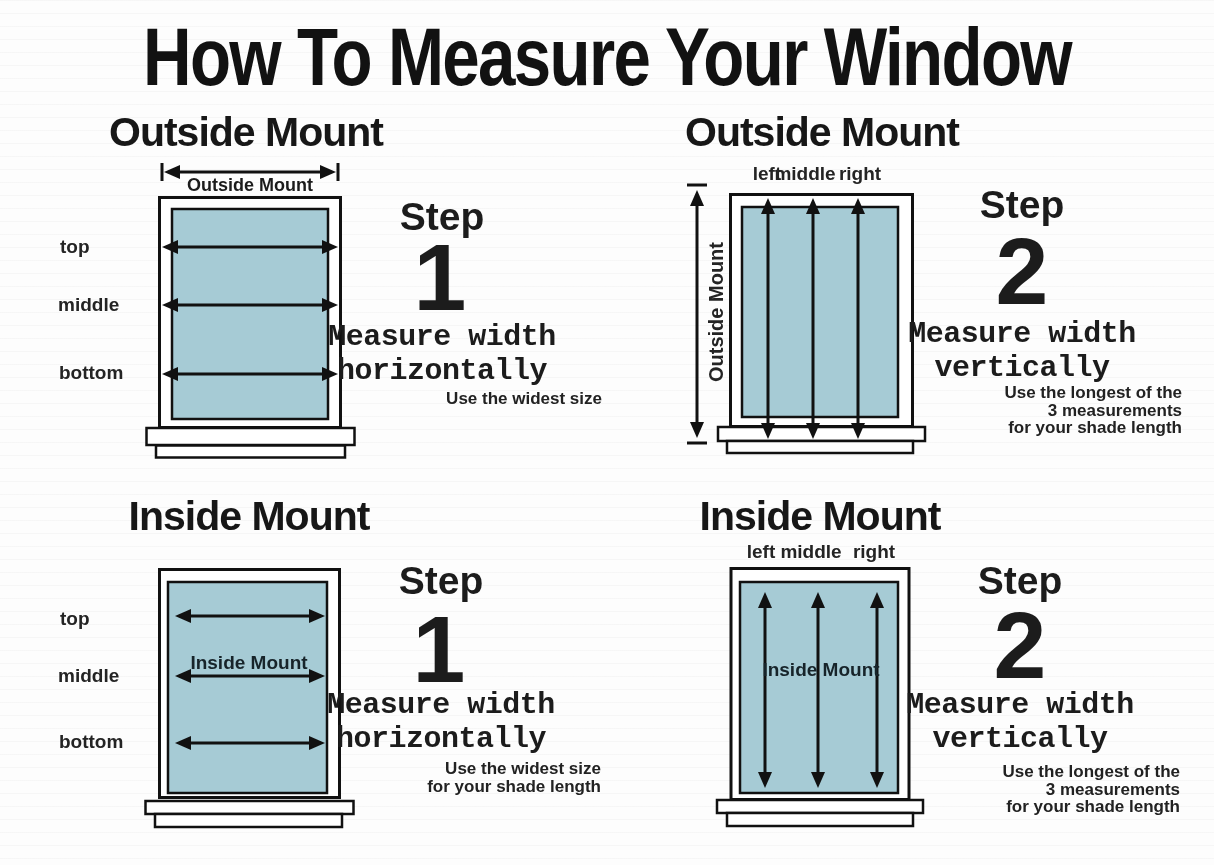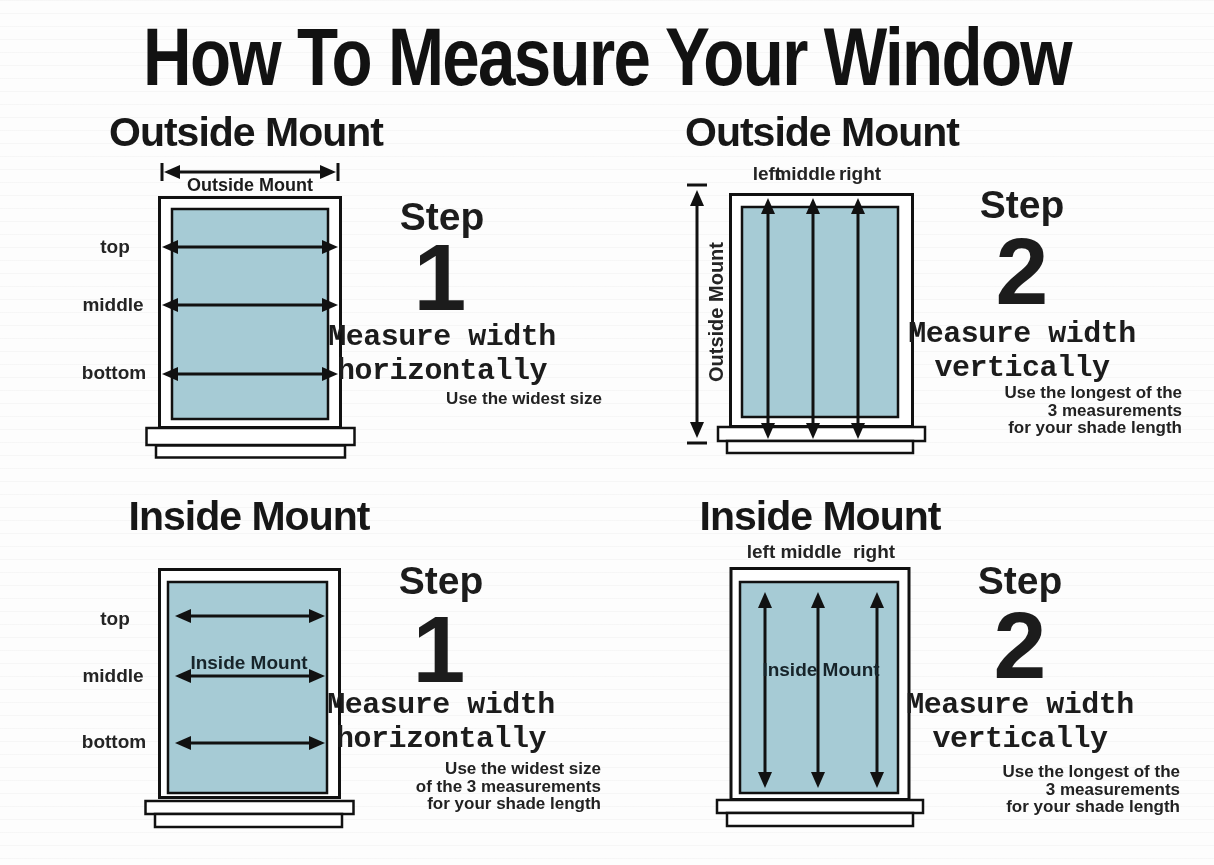--- a/index.html
+++ b/index.html
@@ -17,21 +17,21 @@
   .title{
     left:0;top:16px;width:1214px;text-align:center;
     font-size:82px;font-weight:700;letter-spacing:-2px;line-height:1.0;
     transform:scaleX(0.82);transform-origin:50% 50%;color:#121212;white-space:nowrap;
   }
   .quad-heading{
     font-size:41px;font-weight:700;line-height:44px;color:#171717;
     width:340px;text-align:center;white-space:nowrap;letter-spacing:-1px;
   }
   .measure-label{font-size:18px;font-weight:700;width:200px;text-align:center;line-height:20px;}
-  .row-label{font-size:19px;font-weight:700;width:110px;text-align:center;line-height:22px;color:#242424;}
+  .row-label{font-size:19px;font-weight:700;width:110px;line-height:22px;color:#242424;}
   .col-label{font-size:19px;font-weight:700;width:90px;text-align:center;line-height:20px;color:#242424;}
   .rot-label{
     font-size:20px;font-weight:700;width:170px;height:24px;text-align:center;line-height:24px;
     transform:rotate(-90deg);transform-origin:50% 50%;white-space:nowrap;color:#242424;
   }
   .pane-label{font-size:19px;font-weight:700;width:200px;text-align:center;line-height:22px;color:#17242a;}
   .step-word{font-size:39px;font-weight:700;width:220px;text-align:center;line-height:42px;color:#1c1c1c;}
   .step-num{font-size:95px;font-weight:700;width:220px;text-align:center;line-height:1.0;color:#1c1c1c;}
   .instr{font-size:30px;font-weight:700;width:320px;line-height:34px;color:#1c1c1c;letter-spacing:-0.5px;font-family:Liberation Mono, monospace;}
   .note{font-size:17px;font-weight:700;width:320px;text-align:right;line-height:17.5px;color:#222;}
@@ -176,21 +176,20 @@
     <div class="abs row-label" style="left:59px;top:731px;">bottom</div>
 
     <div class="abs step-word" style="left:331px;top:560px;">Step</div>
     <div class="abs step-num" style="left:329px;top:602px;">1</div>
     <div class="abs instr ctr" style="left:281px;top:688px;">
       <div>Measure width</div>
       <div>horizontally</div>
     </div>
     <div class="abs note ctr" style="left:281px;top:760px;">
       <div>Use the widest size</div>
-      <div>of the 3 measurements</div>
       <div>for your shade length</div>
     </div>
   </section>
 
   <section>
     <div class="abs quad-heading" style="left:650px;top:494px;">Inside Mount</div>
 
     <div class="abs col-label" style="left:716px;top:542px;">left</div>
     <div class="abs col-label" style="left:766px;top:542px;">middle</div>
     <div class="abs col-label" style="left:829px;top:542px;">right</div>

